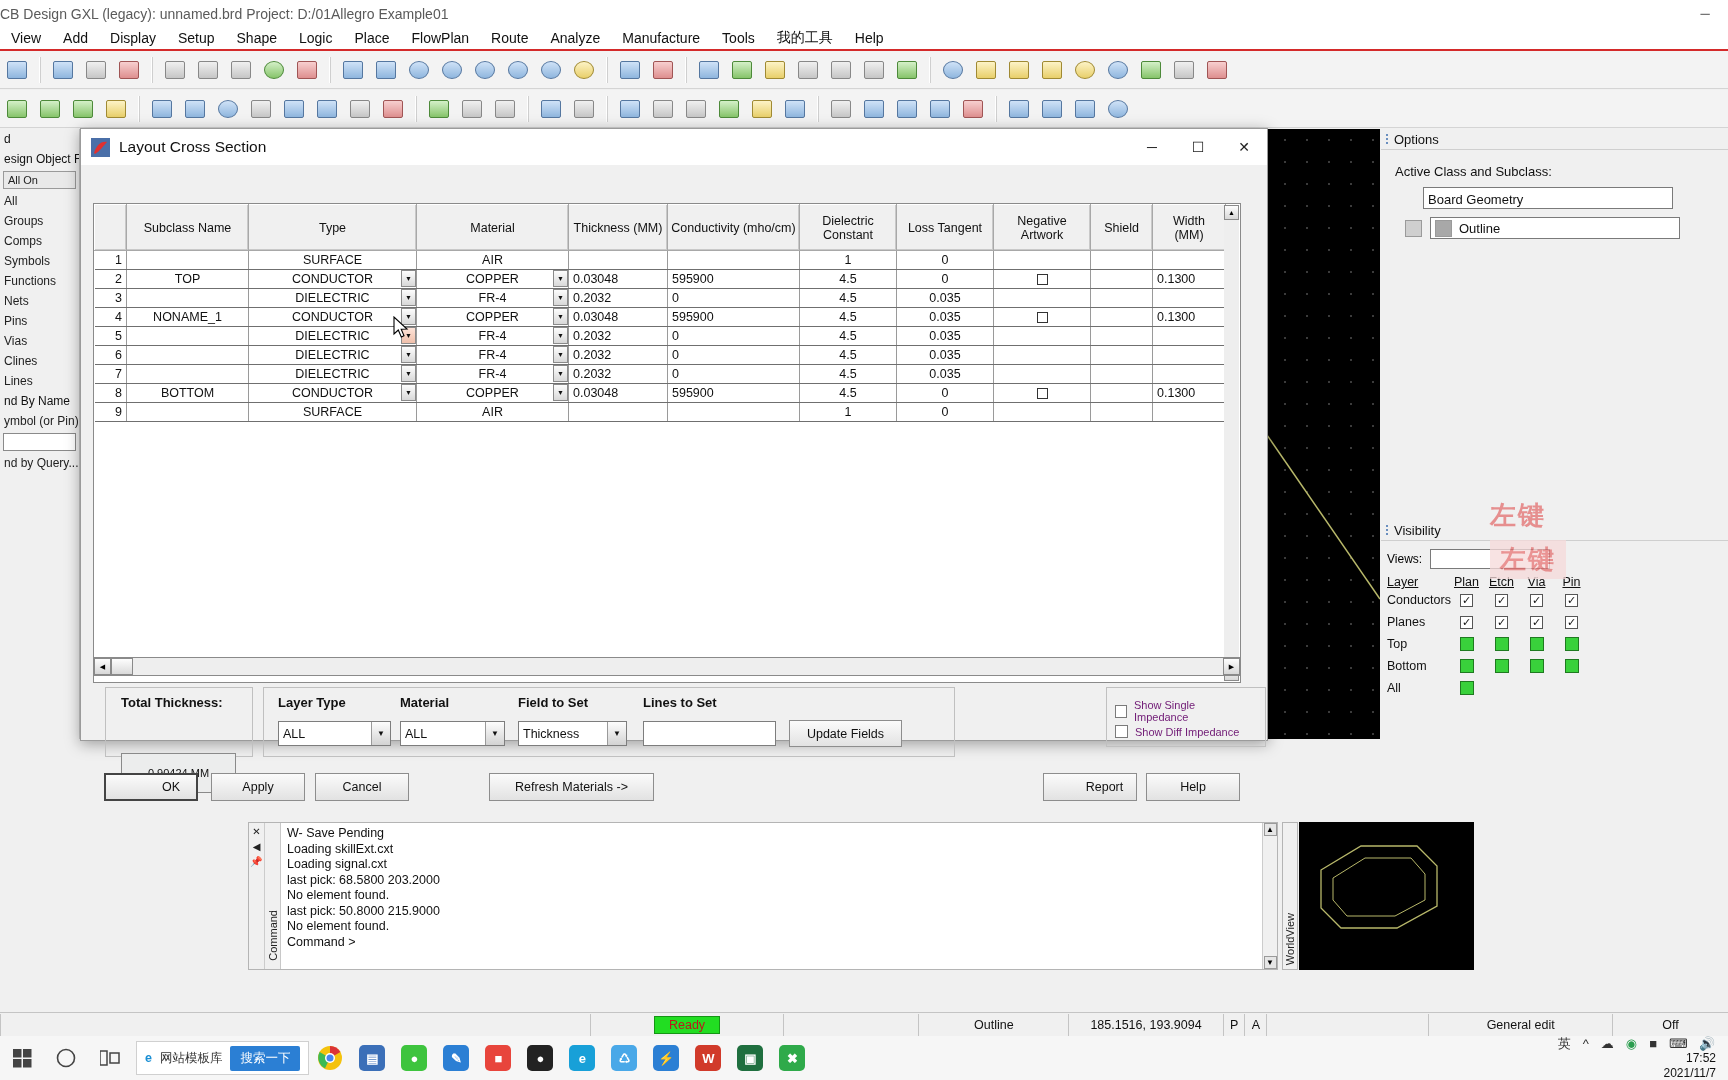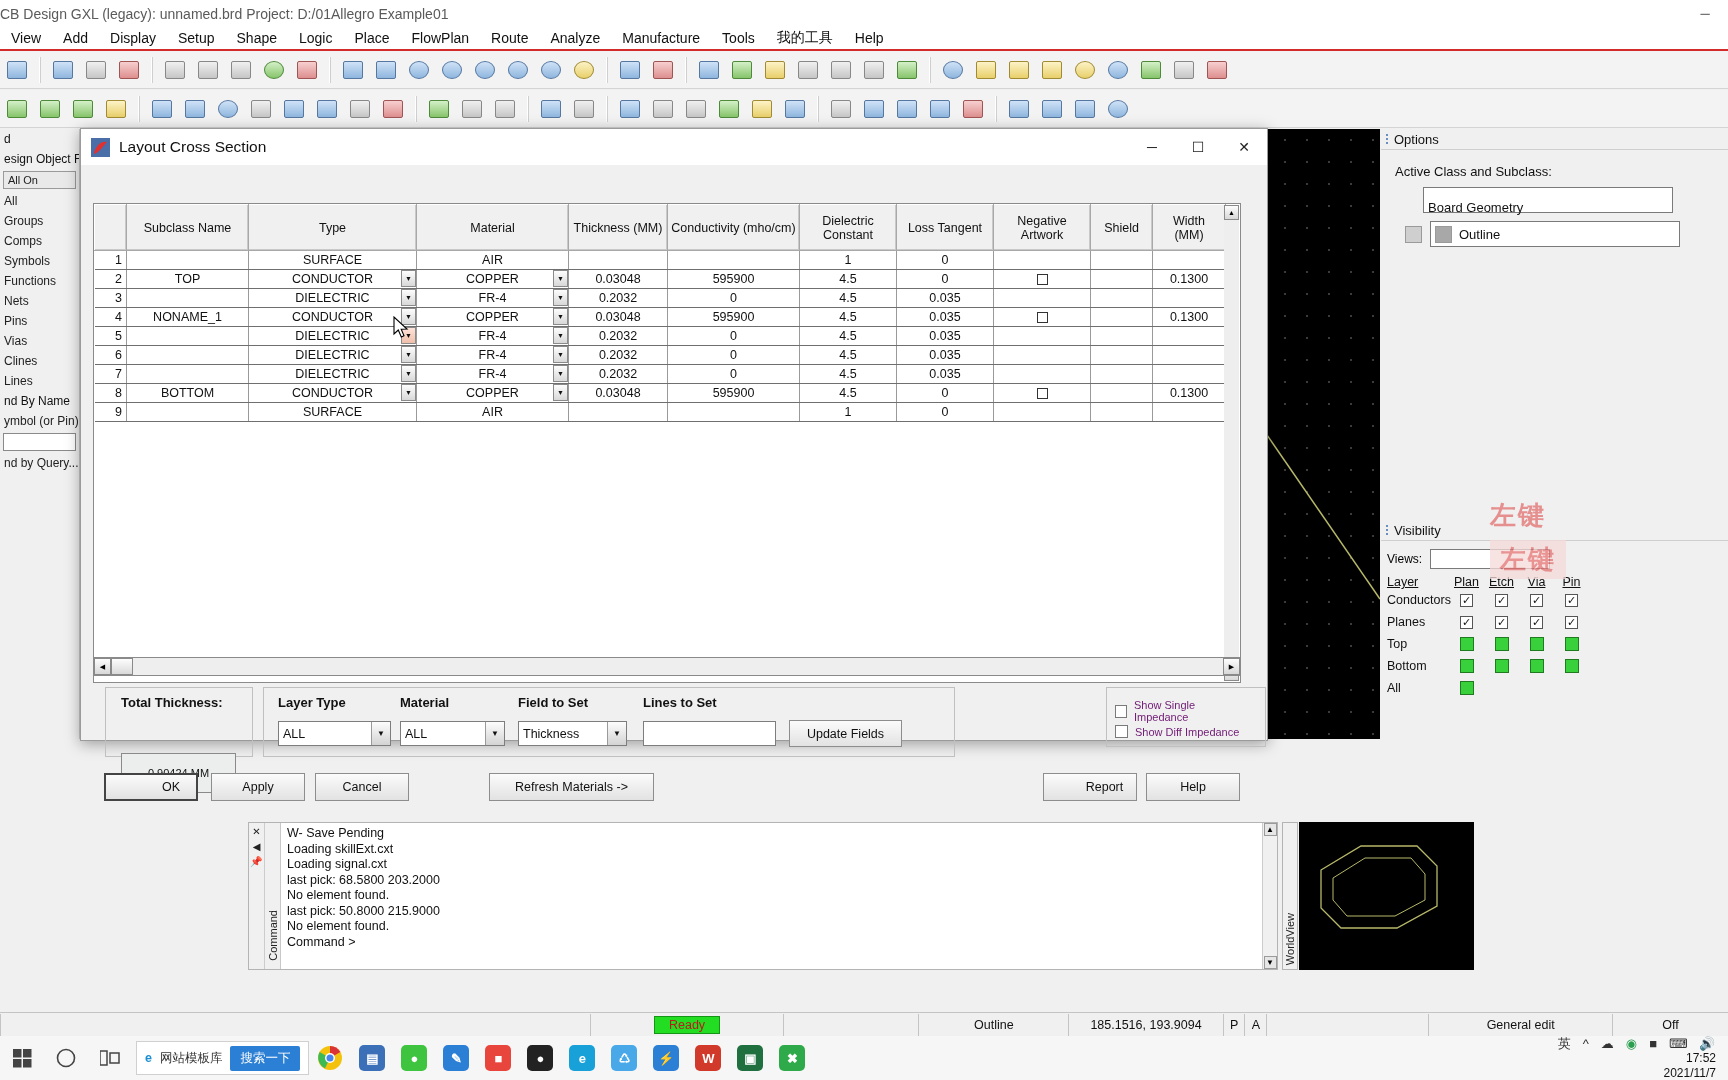--- a/index.html
+++ b/index.html
@@ -81,21 +81,21 @@
     height:20px; background:#f0f0f0; display:flex; align-items:center;
     font-size:13px; color:#111; padding-left:4px; gap:5px;
   }
   .gripdots { width:4px; height:12px;
     background-image:radial-gradient(#6a8fbf 1px, transparent 1px);
     background-size:4px 4px; }
   .rp-body { border-top:1px solid #cfcfcf; background:#f0f0f0; padding:8px 6px; }
   .rp-label { font-size:13px; color:#111; margin:6px 0 8px 8px; }
   .rp-combo {
     margin-left:36px; width:250px; height:22px; background:#fff;
-    border:1px solid #7a7a7a; font-size:13px; padding:12px 4px; color:#111;
+    border:1px solid #7a7a7a; font-size:13px; padding:4px 4px; color:#111;
   }
   .rp-swatchrow { display:flex; align-items:center; gap:8px; margin:8px 0 0 18px; }
   .swbox { width:17px; height:17px; background:#cfcfcf; border:1px solid #9a9a9a; }
   .swbox.d { background:#a8a8a8; }
   .rp-itemtxt { font-size:13px; color:#111; }
 
   .vis-table { font-size:12.5px; color:#111; width:100%; }
   .vis-head { display:flex; align-items:center; padding-left:4px; gap:0px; }
   .vis-head .lcol { width:62px; text-decoration:underline; }
   .vis-head .ccol { width:35px; text-align:center; text-decoration:underline; }
@@ -175,21 +175,21 @@
     border-bottom:1px solid #a8a8a8; box-shadow:inset -1px -1px 0 #c9c9c9;
     font-weight:normal; color:#111; height:46px; vertical-align:middle; padding:0 2px;
   }
   table.cs td {
     border-right:1px solid #9a9a9a; border-bottom:1px solid #6f6f6f;
     height:19px; padding:0 4px; color:#111; background:#fff; white-space:nowrap;
   }
   td.idx { background:#f0f0f0; text-align:right; padding-right:5px; }
   td.gray { background:#ececed; }
   td.ctr { text-align:center; }
-  td.rgt { text-align:center; }
+  td.rgt { text-align:left; }
   td.cond { background:#ffff00; text-align:center; }
   td.diel { background:#00e000; text-align:center; }
   td.surf { background:#fff; text-align:center; }
 
   .cellcombo { position:relative; }
   .ddbtn {
     position:absolute; right:0px; top:0px; width:15px; height:17px;
     background:linear-gradient(#fdfdfd,#d8d8d8); border:1px solid #8a8a8a;
     display:flex; align-items:center; justify-content:center; font-size:7px; color:#111;
   }

